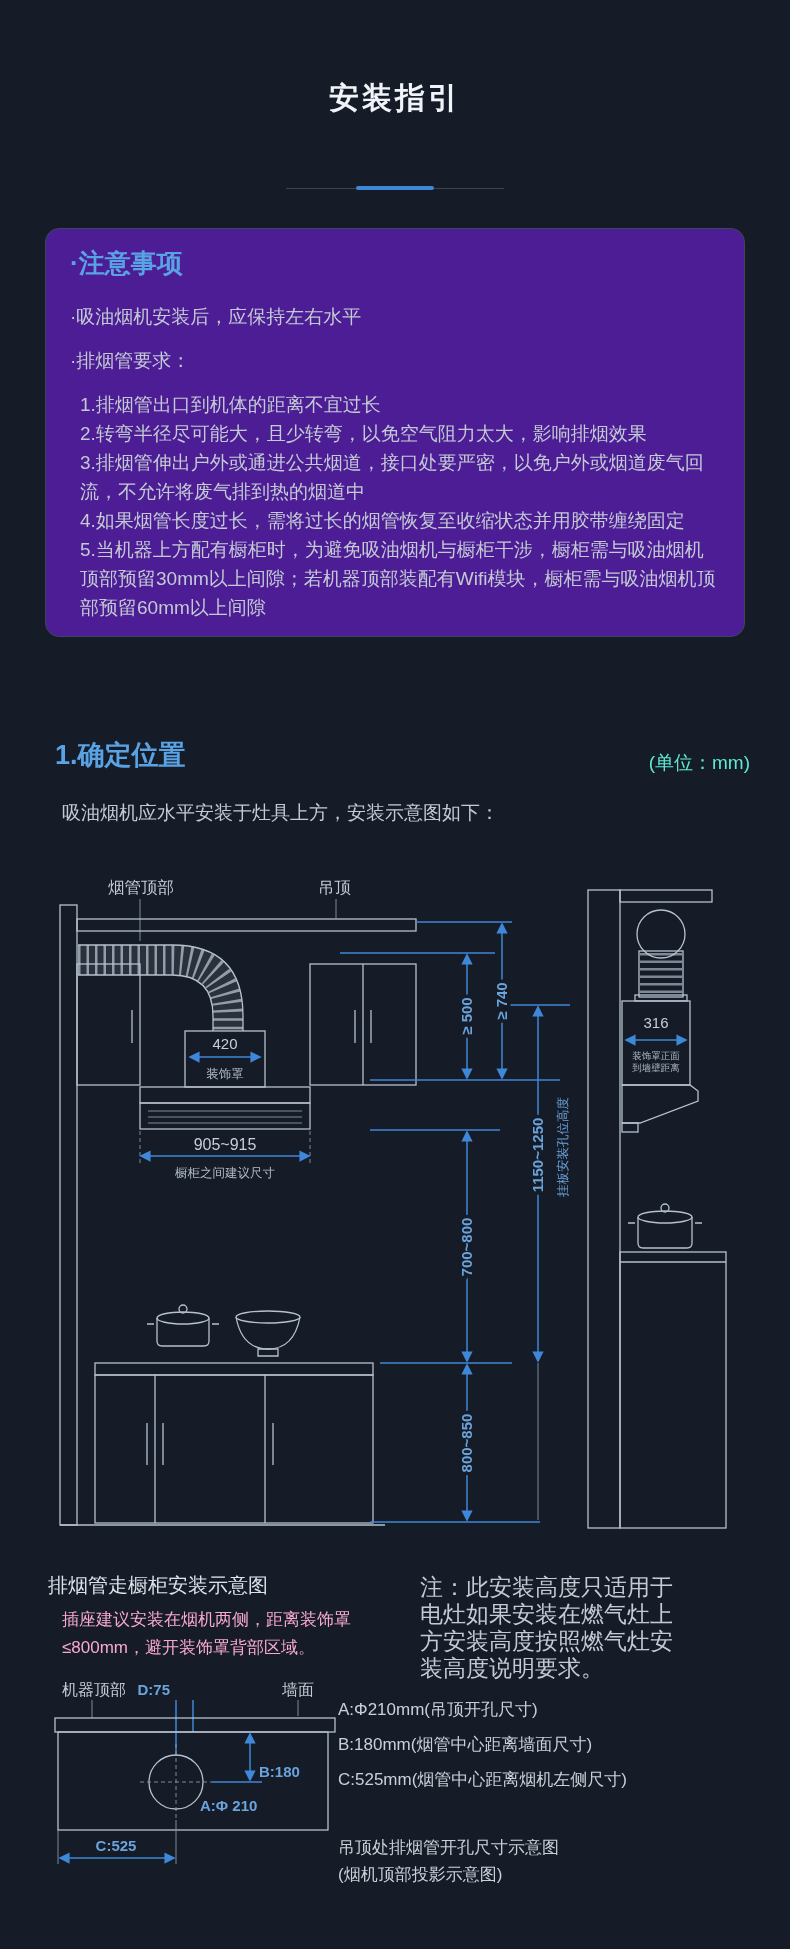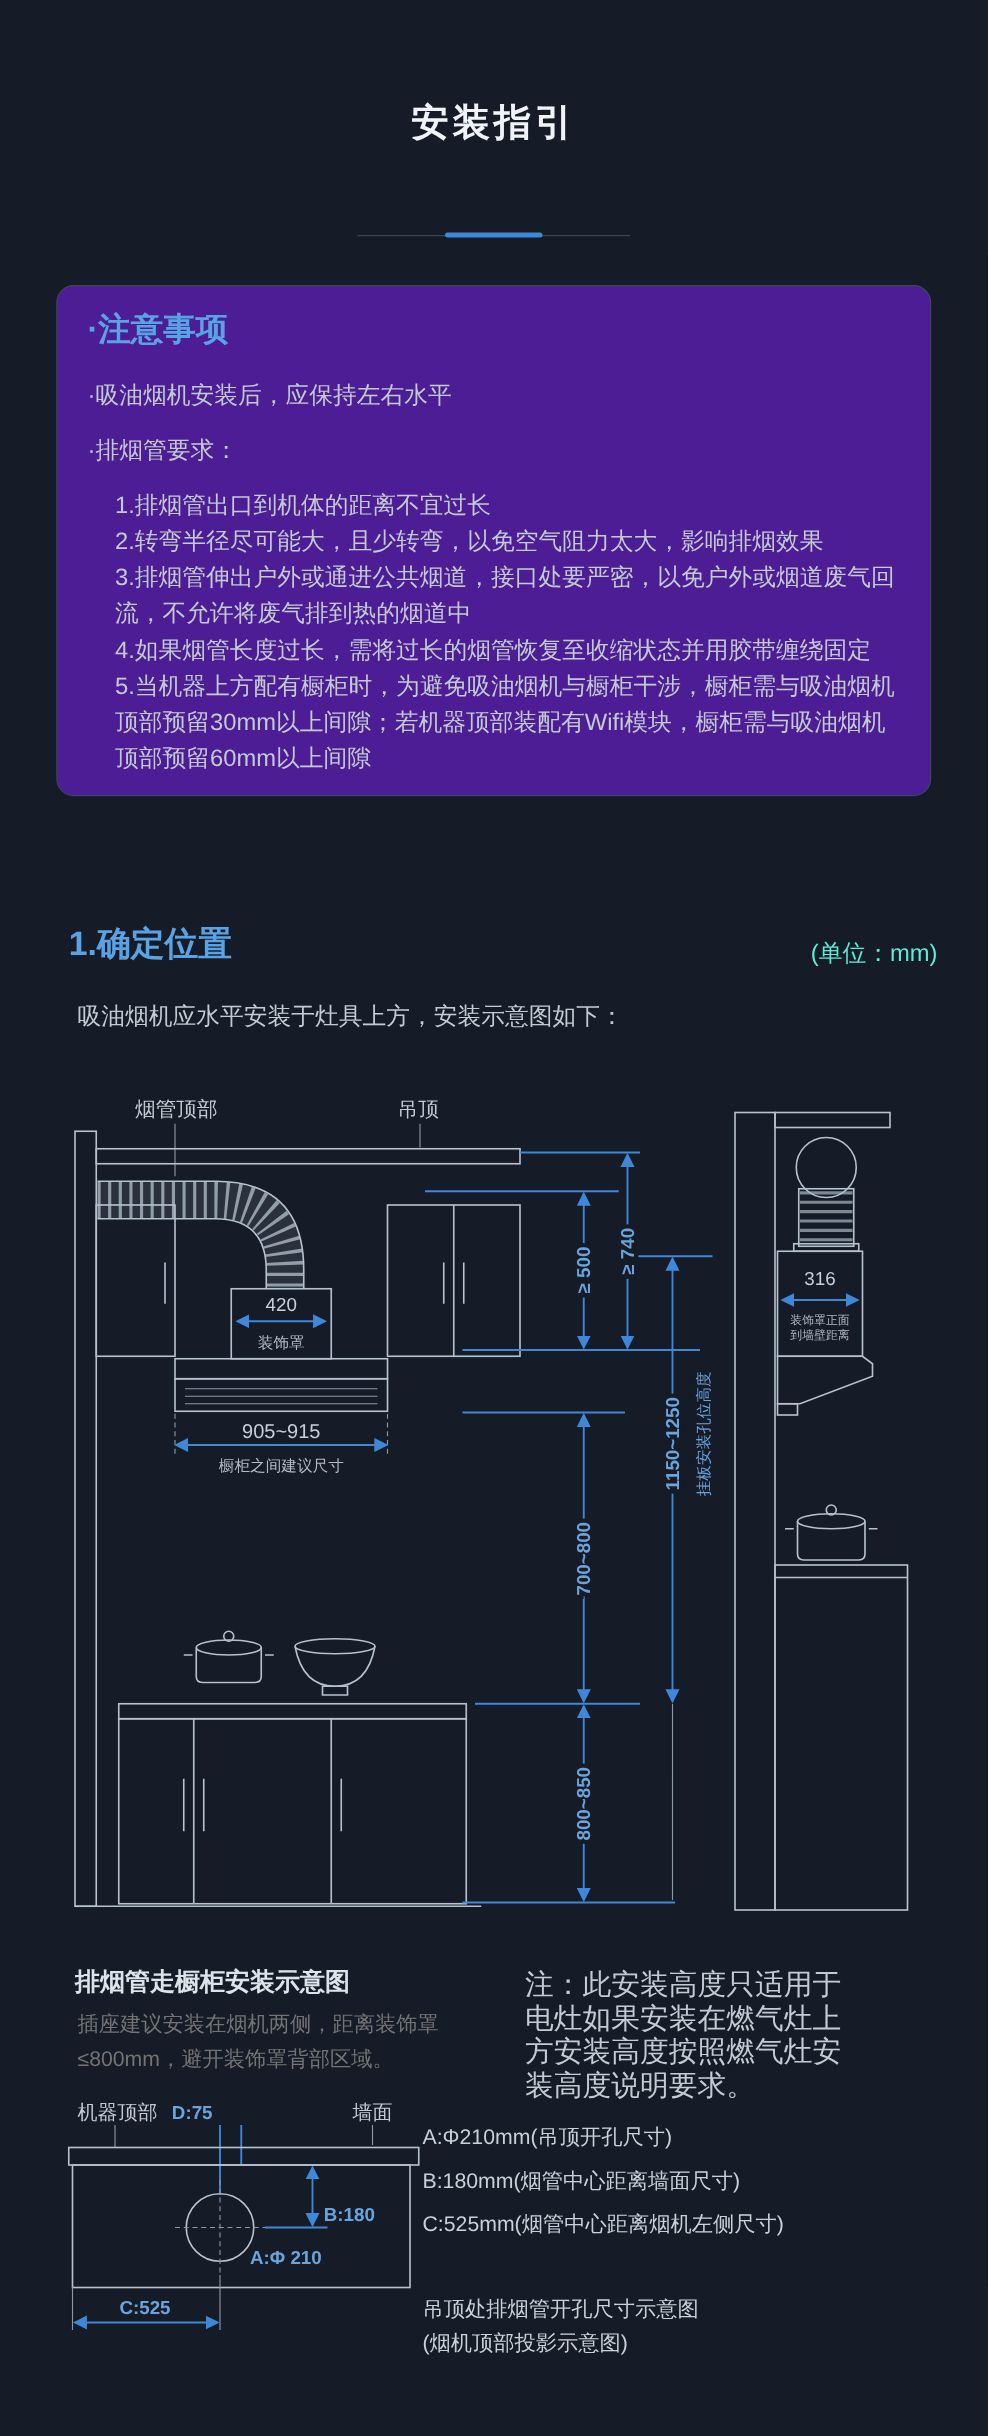--- a/index.html
+++ b/index.html
@@ -19,28 +19,28 @@
   .title-divider .grey-line{position:absolute;left:0;top:2px;width:218px;height:1px;background:#3b4453;}
   .title-divider .blue-bar{position:absolute;left:70px;top:0;width:78px;height:4px;background:#3f87d8;border-radius:2px;}
   
   .notice-card{
     left:45px;top:228px;width:700px;height:409px;box-sizing:border-box;
     background:#4c1d95;border:1px solid #3a4758;border-radius:14px;
     padding:17px 24px;
   }
   .notice-title{font-size:26px;font-weight:bold;color:#59a2e4;margin-bottom:21px;}
   .notice-bullet{font-size:19px;line-height:29px;color:#c3cad3;margin-bottom:15px;}
-  .notice-item{font-size:19px;line-height:29px;color:#c3cad3;margin-left:22px;}
+  .notice-item{font-size:19px;line-height:29px;color:#c3cad3;margin-left:10px;}
   
   .section-heading{left:55px;top:737px;font-size:27px;font-weight:bold;color:#59a2e4;}
   .section-unit{right:40px;top:750px;font-size:19px;color:#5eead4;}
   .section-intro{left:62px;top:800px;font-size:19px;color:#c3cad3;}
   
-  .diagram-caption{left:60px;top:1572px;font-size:20px;font-weight:bold;color:#dde3ea;}
-  .socket-note{left:62px;top:1606px;width:336px;font-size:17px;line-height:28px;color:#737373;}
+  .diagram-caption{left:48px;top:1572px;font-size:20px;font-weight:normal;color:#dde3ea;}
+  .socket-note{left:62px;top:1606px;width:336px;font-size:17px;line-height:28px;color:#f9a8d4;}
   .height-note{left:420px;top:1574px;font-size:23px;line-height:27px;color:#c3cad3;}
   .legend-list{left:338px;top:1692px;font-size:17px;color:#c9d0d8;}
   .legend-list div{line-height:35px;}
   .hole-caption{left:338px;top:1834px;font-size:17px;line-height:27px;color:#c9d0d8;}
   
   svg{display:block;}
   .ln{stroke:#b6c1cf;stroke-width:1.3;fill:none;}
   .lnthin{stroke:#8b98a8;stroke-width:0.9;fill:none;}
   .dash{stroke-dasharray:4 3;}
   .dim{stroke:#3f87d8;stroke-width:1.5;fill:none;}

